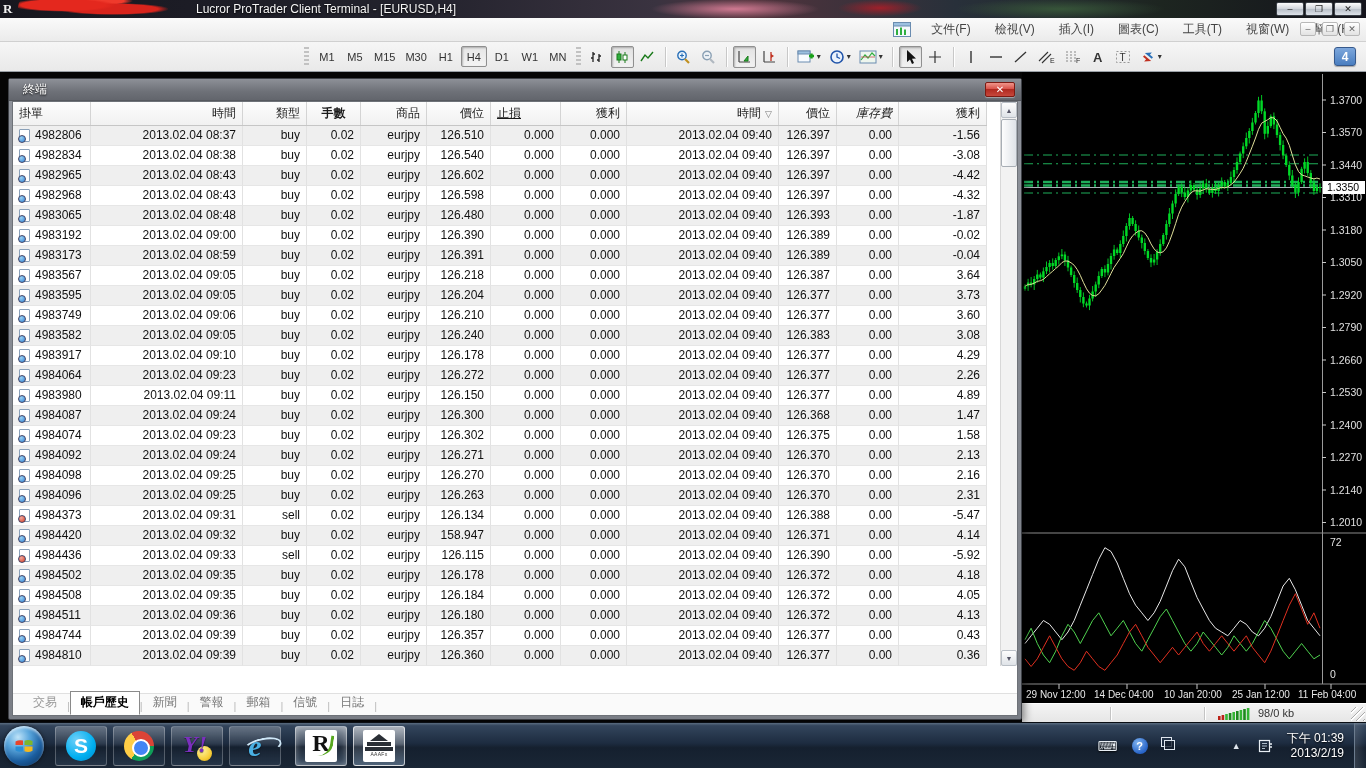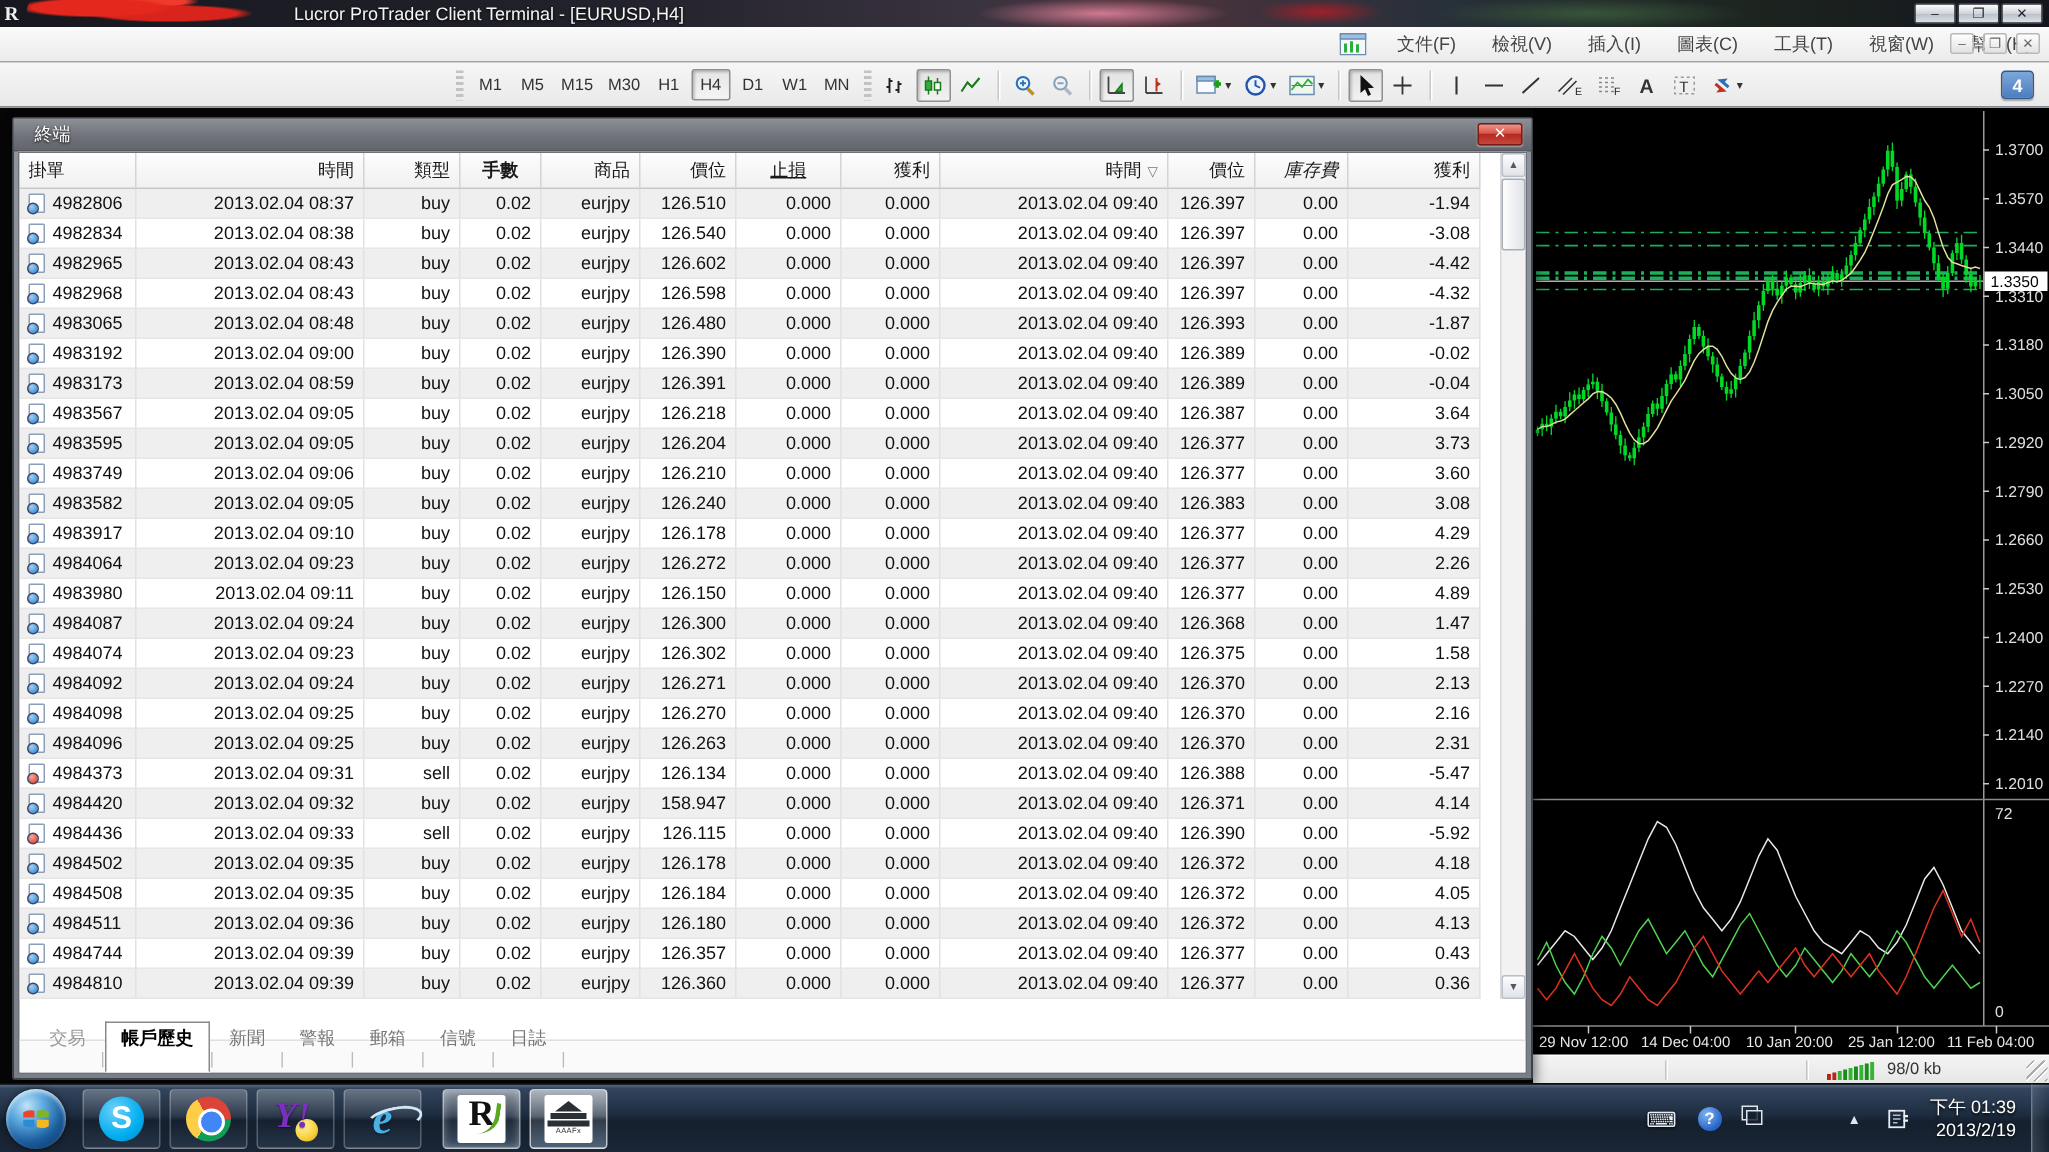--- a/index.html
+++ b/index.html
@@ -110,21 +110,21 @@
 
   .t-scroll { position:absolute; right:0; top:0; width:17px; height:564px; background:#f2f2f2; border-left:1px solid #d8d8d8; }
   .t-scroll .sbtn { position:absolute; left:0; width:16px; height:16px; background:linear-gradient(#fdfdfd,#dfe3e8);
     border:1px solid #b9bfc6; border-radius:2px; font-size:7px; color:#556; text-align:center; line-height:15px; }
   .t-scroll .up { top:0; } .t-scroll .down { bottom:0; }
   .t-scroll .thumb { position:absolute; left:0; top:17px; width:16px; height:48px;
     background:linear-gradient(90deg,#fdfdfd,#dfe3e8); border:1px solid #a8aeb5; border-radius:2px; }
 
   .t-tabs { position:absolute; left:0; bottom:0; width:100%; height:22px; background:#fafafa; border-top:1px solid #e0e0e0;
     display:flex; align-items:flex-end; padding-left:10px; }
-  .t-tab { font-size:12px; color:#777; padding:2px 10px 13px; margin-bottom:1px; }
+  .t-tab { font-size:12px; color:#777; padding:2px 10px 3px; margin-bottom:1px; }
   .t-tab.first { color:#999; }
   .t-tab.active { color:#000; font-weight:bold; background:#fff; border:1px solid #8a8a8a; border-bottom:1px solid #fff; margin-bottom:0; }
   .tab-sep { color:#bbb; font-size:11px; margin-bottom:3px; }
 
   
   .taskbar { position:absolute; left:0; top:722px; width:1366px; height:46px;
     background:linear-gradient(#5a6c80 0%,#33455c 6%,#1d2c40 45%,#15202f 55%,#1a2635 100%);
     border-top:1px solid #0a0e14; display:flex; align-items:center; }
   .orb { width:40px; height:40px; margin:0 8px 0 4px; border-radius:50%;
     background:radial-gradient(circle at 35% 28%, #bfe3f8 0%, #5aa7dd 30%, #1b5d9e 62%, #0a2a50 100%);
@@ -639,21 +639,21 @@
     <div class="t-close">✕</div>
   </div>
   <div class="t-body">
     <div class="t-header" id="t-header">
         <div class="cell c-order" style="display: block;">掛單</div>
         <div class="cell c-topen" style="text-align: right;">時間</div>
         <div class="cell c-type" style="text-align: right;">類型</div>
         <div class="cell c-lots" style="text-align: center; font-weight: bold;">手數</div>
         <div class="cell c-sym" style="text-align: right;">商品</div>
         <div class="cell c-price" style="text-align: right;">價位</div>
-        <div class="cell c-sl" style="text-align: center; text-decoration: underline;">止損</div>
+        <div class="cell c-sl" style="text-align: left; text-decoration: underline;">止損</div>
         <div class="cell c-tp" style="text-align: right;">獲利</div>
         <div class="cell c-tclose" style="text-align: right;">時間<span class="sort-glyph">▽</span></div>
         <div class="cell c-pclose" style="text-align: right;">價位</div>
         <div class="cell c-swap" style="text-align: right; font-style: italic;">庫存費</div>
         <div class="cell c-profit" style="text-align: right;">獲利</div>
       </div>
     <div class="t-grid" id="t-grid">
         <div class="t-row">
           <div class="cell c-order">
             <span class="doc-ic buy"></span>
@@ -662,21 +662,21 @@
           <div class="cell c-topen">2013.02.04 08:37</div>
           <div class="cell c-type">buy</div>
           <div class="cell c-lots">0.02</div>
           <div class="cell c-sym">eurjpy</div>
           <div class="cell c-price">126.510</div>
           <div class="cell c-sl">0.000</div>
           <div class="cell c-tp">0.000</div>
           <div class="cell c-tclose">2013.02.04 09:40</div>
           <div class="cell c-pclose">126.397</div>
           <div class="cell c-swap">0.00</div>
-          <div class="cell c-profit">-1.94</div>
+          <div class="cell c-profit">-1.56</div>
         </div>
         <div class="t-row">
           <div class="cell c-order">
             <span class="doc-ic buy"></span>
             <span>4982834</span>
           </div>
           <div class="cell c-topen">2013.02.04 08:38</div>
           <div class="cell c-type">buy</div>
           <div class="cell c-lots">0.02</div>
           <div class="cell c-sym">eurjpy</div>

